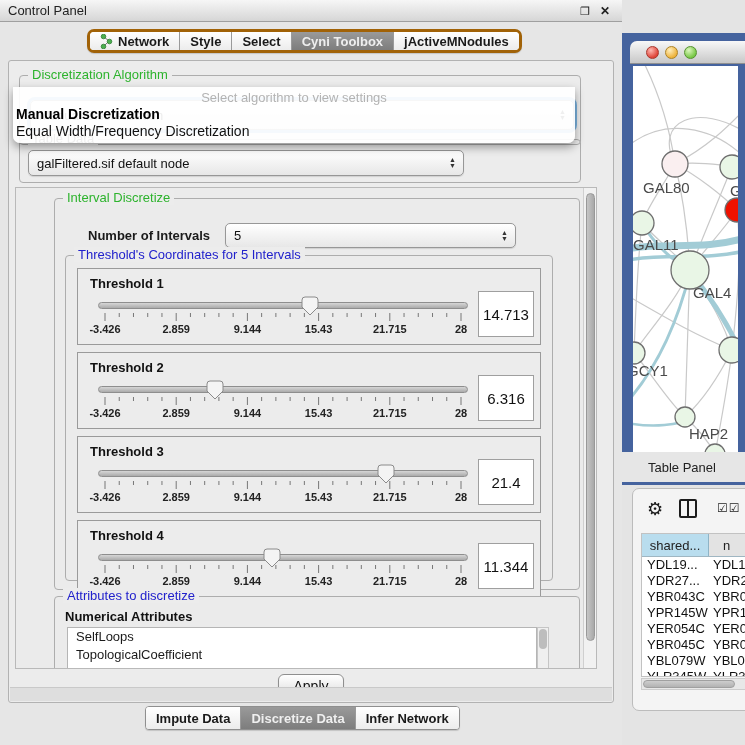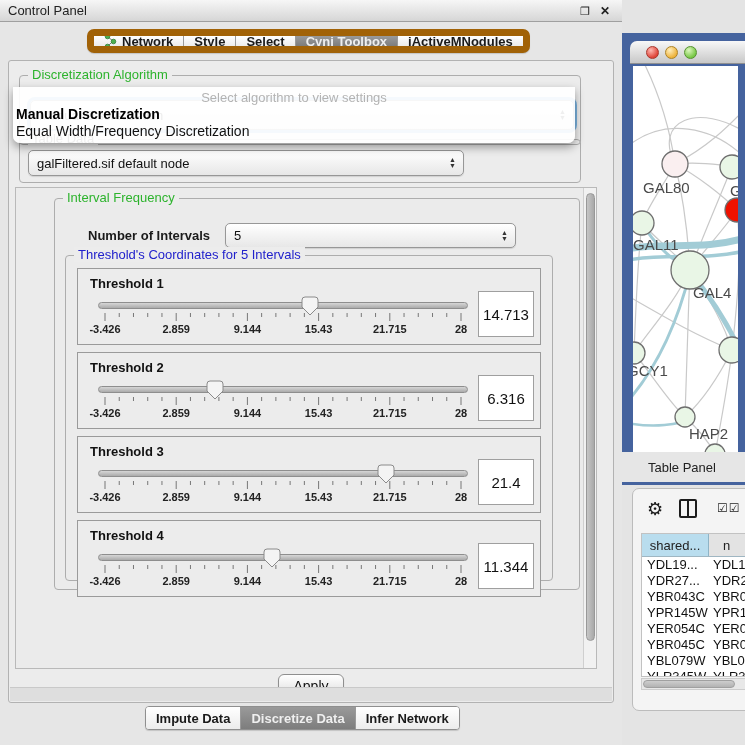--- a/index.html
+++ b/index.html
@@ -10,21 +10,21 @@
   #left-panel { position:absolute; left:0; top:0; width:622px; height:745px; background:#e6e6e6; }
   #titlebar { position:absolute; left:0; top:0; width:622px; height:22px;
     background:linear-gradient(#f6f6f6,#d6d6d6); border-bottom:1px solid #9f9f9f; }
   #titlebar .title { position:absolute; left:8px; top:3px; font-size:13px; color:#222; }
   .tb-icon { position:absolute; top:4px; width:14px; height:14px; text-align:center; line-height:14px; font-size:12px; color:#222; cursor:default; }
   #float-btn { right:30px; font-size:11px; }
   #close-btn { right:10px; font-weight:bold; }
 
   
   #top-tabs { position:absolute; left:87px; top:29px; height:24px; display:flex;
-    border:7px solid #a16207; border-radius:7px; overflow:hidden; background:#fff;
+    border:3px solid #a16207; border-radius:7px; overflow:hidden; background:#fff;
     box-shadow:0 1px 1px rgba(0,0,0,.15); }
   .seg-tab { height:100%; display:flex; align-items:center; justify-content:center; gap:5px;
     background:linear-gradient(#ffffff,#ececec); border-right:1px solid #9a9a9a;
     font-size:13px; font-weight:bold; color:#1a1a1a; padding:0 10px; cursor:default; white-space:nowrap; }
   .seg-tab:last-child { border-right:none;align-items:center; }
   .seg-tab.active { background:linear-gradient(#9a9a9a,#7d7d7d); color:#efefef; }
 
   
   #content { position:absolute; left:8px; top:60px; width:606px; height:643px;
     background:#ececec; border:1px solid #b2b2b2; border-radius:3px; }
@@ -191,21 +191,21 @@
         <span class="stepper">
             <span>▲</span>
             <span>▼</span>
           </span>
       </div>
     </div>
 
     <div id="viewport">
 
       <div class="titled-group" id="interval-group">
-        <span class="group-title t-green">Interval Frequency</span>
+        <span class="group-title t-green">Interval Discretize</span>
 
         <span id="num-int-label">Number of Intervals</span>
         <div class="combo" id="num-int-combo">
           <span>5</span>
           <span class="stepper">
               <span>▲</span>
               <span>▼</span>
             </span>
         </div>
 
@@ -393,20 +393,32 @@
                   <svg width="18" height="20" class="slider-handle" style="left: 165.318px;">
                     <path d="M1,4 Q1,1 4,1 L14,1 Q17,1 17,4 L17,11 L9,19 L1,11 Z" fill="#f4f4f4" stroke="#8a8a8a"></path>
                   </svg>
                 </div>
                 <div class="value-box">11.344</div>
               </div>
             </div>
         </div>
       </div>
 
+      <div class="titled-group" id="attr-group">
+        <span class="group-title t-blue">Attributes to discretize</span>
+        <span id="attr-subtitle">Numerical Attributes</span>
+        <div id="attr-list">
+            <div class="item">SelfLoops</div>
+            <div class="item">TopologicalCoefficient</div>
+            <div class="item">BetweennessCentrality</div>
+          </div>
+        <div id="attr-scroll">
+            <div class="thumb"></div>
+          </div>
+      </div>
 
       <div id="vscroll">
           <div class="thumb"></div>
         </div>
     </div>
 
     <div id="apply-btn">Apply</div>
     <div id="content-footer"></div>
   </div>
 

